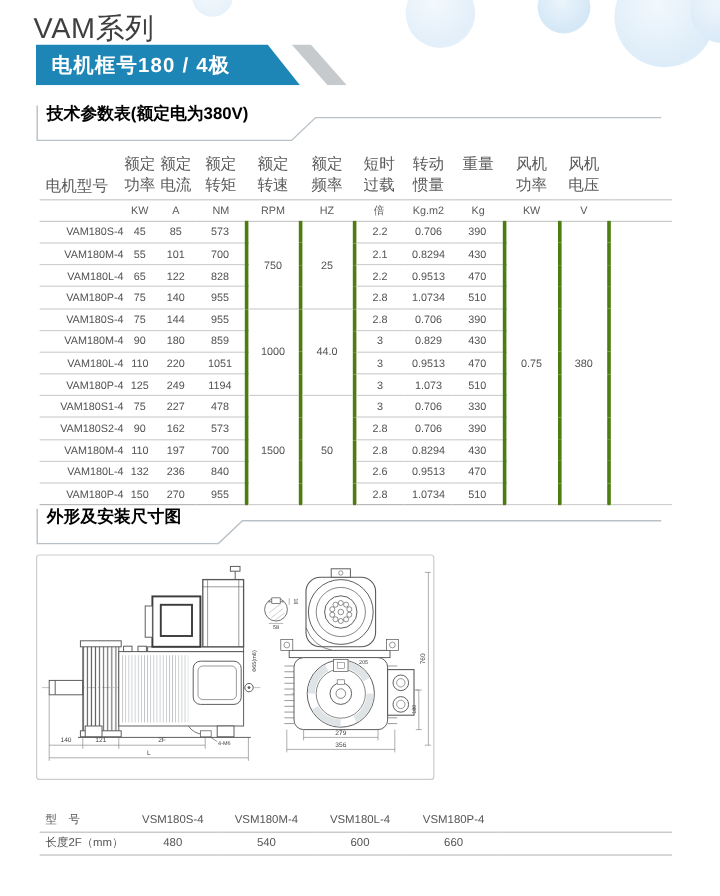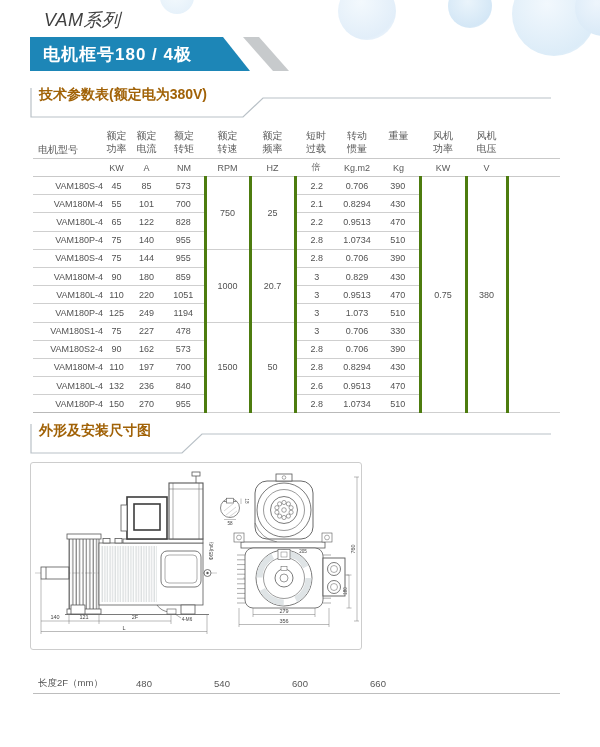--- a/index.html
+++ b/index.html
@@ -8,37 +8,37 @@
     background:#ffffff;font-family:"Liberation Sans","DejaVu Sans",sans-serif;
     color:#4a4a4a;
   }
   .bubble{position:absolute;border-radius:50%;pointer-events:none;}
   .b1{left:338px;top:-18px;width:58px;height:58px;background:radial-gradient(circle at 40% 35%, #f3f9fd 0%, #e2eef9 70%, rgba(226,238,249,0) 100%);}
   .b2{left:448px;top:-16px;width:44px;height:44px;background:radial-gradient(circle at 45% 40%, #eaf4fb 0%, #d4e7f6 70%, rgba(212,231,246,0) 100%);}
   .b3{left:512px;top:-28px;width:84px;height:84px;background:radial-gradient(circle at 42% 38%, #f2f8fd 0%, #dcecf8 72%, rgba(220,236,248,0) 100%);}
   .b4{left:575px;top:-20px;width:56px;height:56px;background:radial-gradient(circle at 40% 40%, #eef5fc 0%, #d8e9f7 75%, rgba(216,233,247,0) 100%);}
   .b5{left:160px;top:-20px;width:34px;height:34px;background:radial-gradient(circle at 45% 40%, #f4fafd 0%, #e6f1fa 75%, rgba(230,241,250,0) 100%);}
 
-  .series-title{position:absolute;left:44px;top:8px;font-size:18px;color:#3f3f3f;letter-spacing:.5px;font-style:italic;}
+  .series-title{position:absolute;left:28px;top:8px;font-size:24px;color:#3f3f3f;letter-spacing:.5px;}
 
   .banner{position:absolute;left:30px;top:37px;width:270px;height:34px;}
   .banner svg{position:absolute;left:0;top:0;}
   .banner .txt{position:absolute;left:13px;top:6px;font-size:17px;font-weight:bold;color:#fff;letter-spacing:1px;}
 
   .section{position:absolute;left:30px;width:545px;height:38px;}
   .section svg{position:absolute;left:0;top:0;}
-  .section .txt{position:absolute;left:9px;top:2px;font-size:14px;font-weight:bold;color:#a16207;}
+  .section .txt{position:absolute;left:9px;top:2px;font-size:14px;font-weight:bold;color:#000000;}
   .sec1{top:84px;}
   .sec2{top:420px;font-family:Liberation Serif, serif;}
 
   table{border-collapse:collapse;table-layout:fixed;}
   .spec{position:absolute;left:33px;top:126px;width:527px;font-size:9px;}
   .spec td{padding:0;text-align:center;vertical-align:middle;color:#525252;}
   .spec thead td{border-bottom:1px solid #c9c9c9;color:#5a5a5a;}
-  .spec .h-cn td{vertical-align:top;padding-top:3px;padding-bottom:3px;line-height:1.3;font-size:10px;}
+  .spec .h-cn td{vertical-align:top;padding-top:3px;padding-bottom:3px;line-height:1.3;font-size:13px;}
   .spec .h-cn td.model-h{vertical-align:bottom;text-align:left;padding-left:5px;padding-bottom:2px;}
   .spec .h-unit td{height:17px;}
   .spec tbody td{border-bottom:1px solid #cfcfcf;height:17.2px;}
   .spec tbody td.vl{border-left:3px solid #4d7c0f;}
   .spec tbody td.model{text-align:right;padding-left:5px;}
   .spec tbody tr:last-child td{border-bottom:1px solid #b9b9b9;}
 
   .draw-box{position:absolute;left:30px;top:462px;width:330px;height:186px;border:1px solid #cdcdcd;border-radius:3px;background:#fff;}
   .draw-box svg{display:block;}
   .dimtxt{font-size:5.5px;fill:#454545;font-family:"Liberation Sans",sans-serif;}
@@ -189,21 +189,21 @@
       <td class="vl">2.8</td>
       <td>1.0734</td>
       <td>510</td>
     </tr>
     <tr>
       <td class="model">VAM180S-4</td>
       <td>75</td>
       <td>144</td>
       <td>955</td>
       <td class="vl" rowspan="4">1000</td>
-      <td class="vl" rowspan="4">20.7</td>
+      <td class="vl" rowspan="4">44.0</td>
       <td class="vl">2.8</td>
       <td>0.706</td>
       <td>390</td>
     </tr>
     <tr>
       <td class="model">VAM180M-4</td>
       <td>90</td>
       <td>180</td>
       <td>859</td>
       <td class="vl">3</td>
@@ -433,20 +433,28 @@
 <table class="dims">
   <colgroup>
     <col style="width:72px">
       <col style="width:78px">
       <col style="width:78px">
       <col style="width:78px">
       <col style="width:78px">
       <col style="width:143px">
   </colgroup>
   <tbody>
+      <tr>
+    <td class="lbl">型　号</td>
+    <td>VSM180S-4</td>
+    <td>VSM180M-4</td>
+    <td>VSM180L-4</td>
+    <td>VSM180P-4</td>
+    <td></td>
+  </tr>
   <tr>
     <td class="lbl">长度2F（mm）</td>
     <td>480</td>
     <td>540</td>
     <td>600</td>
     <td>660</td>
     <td></td>
   </tr>
 </tbody>
   </table>

